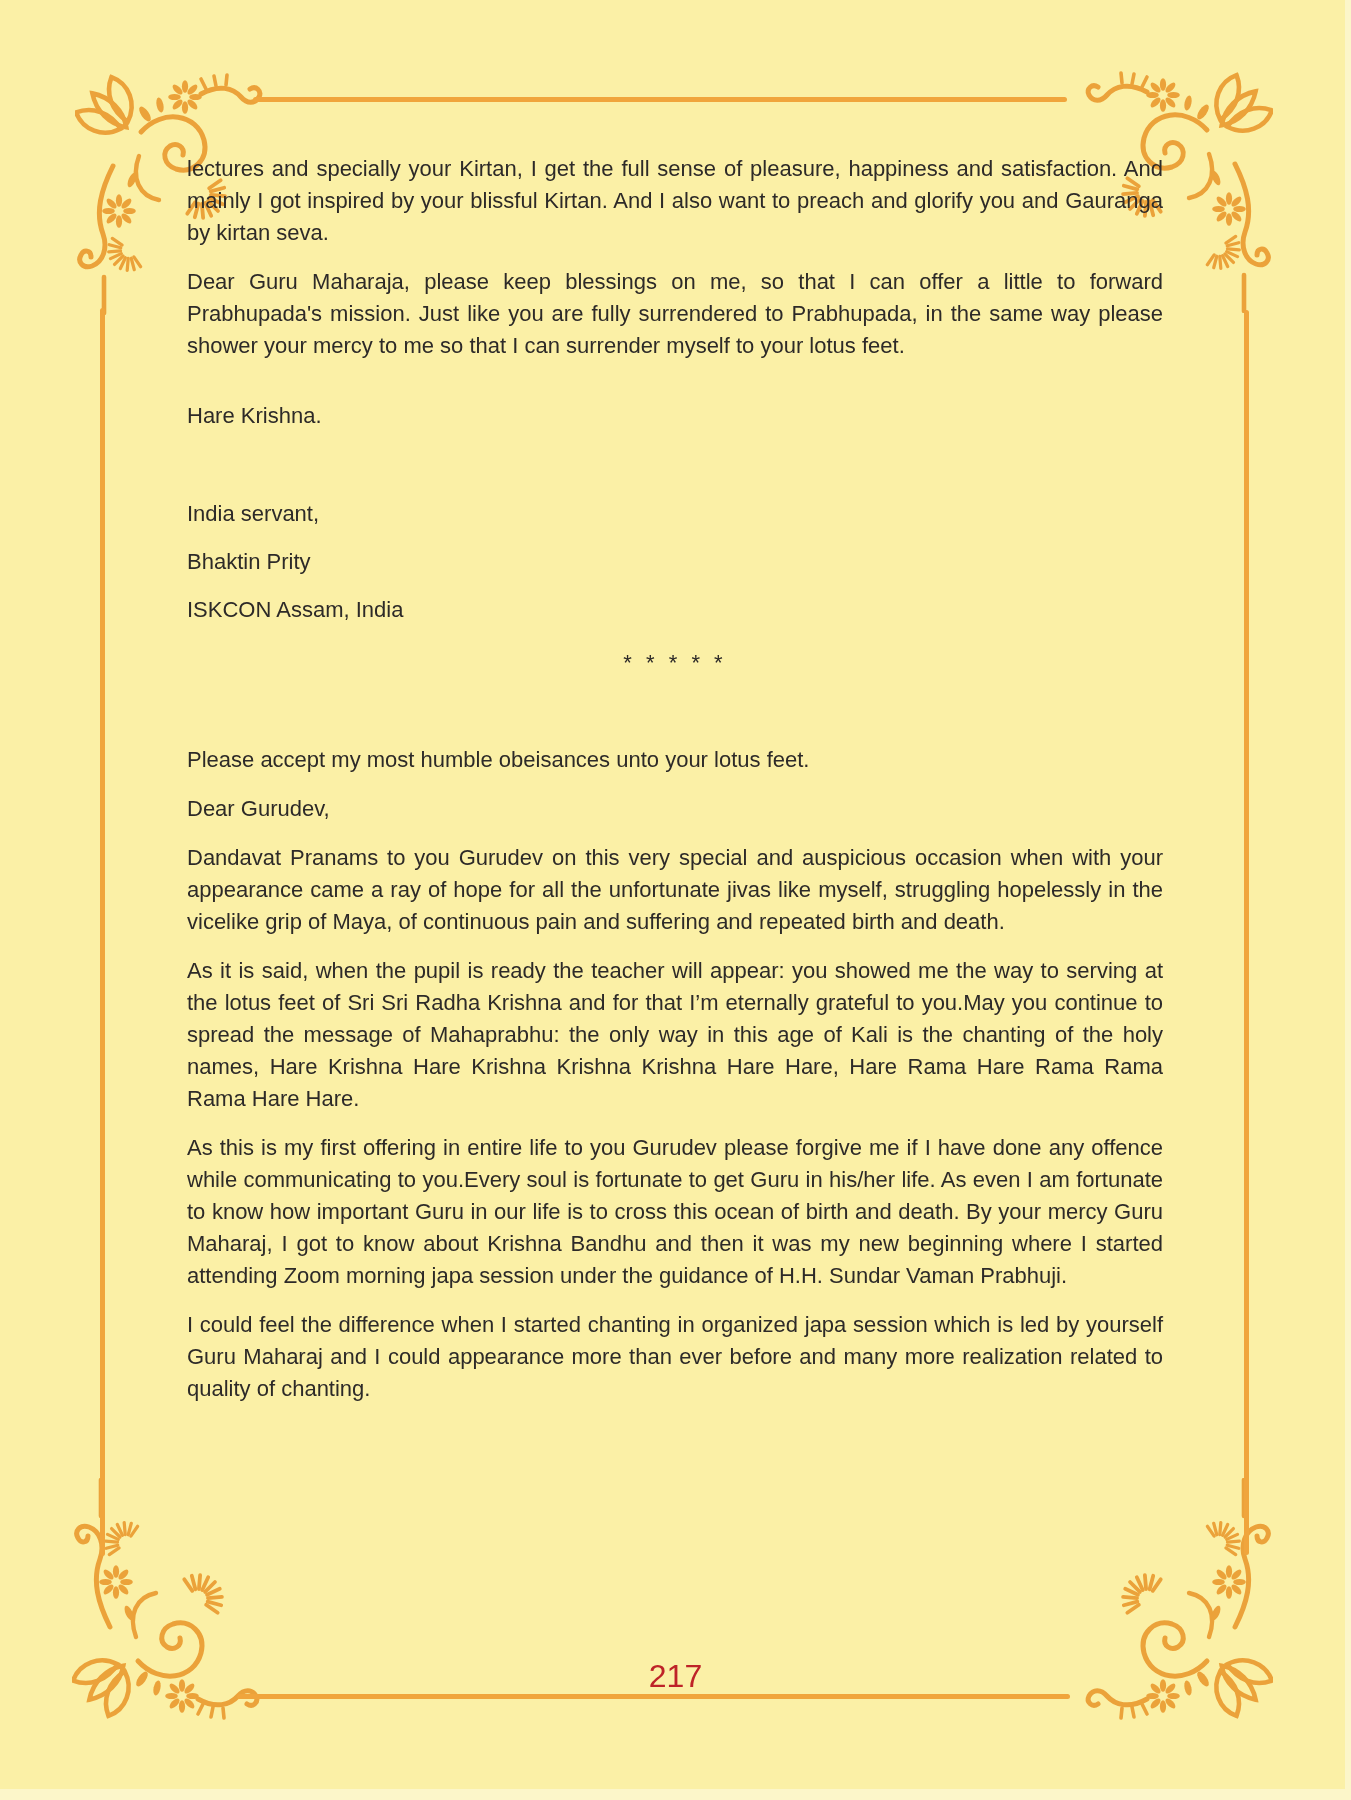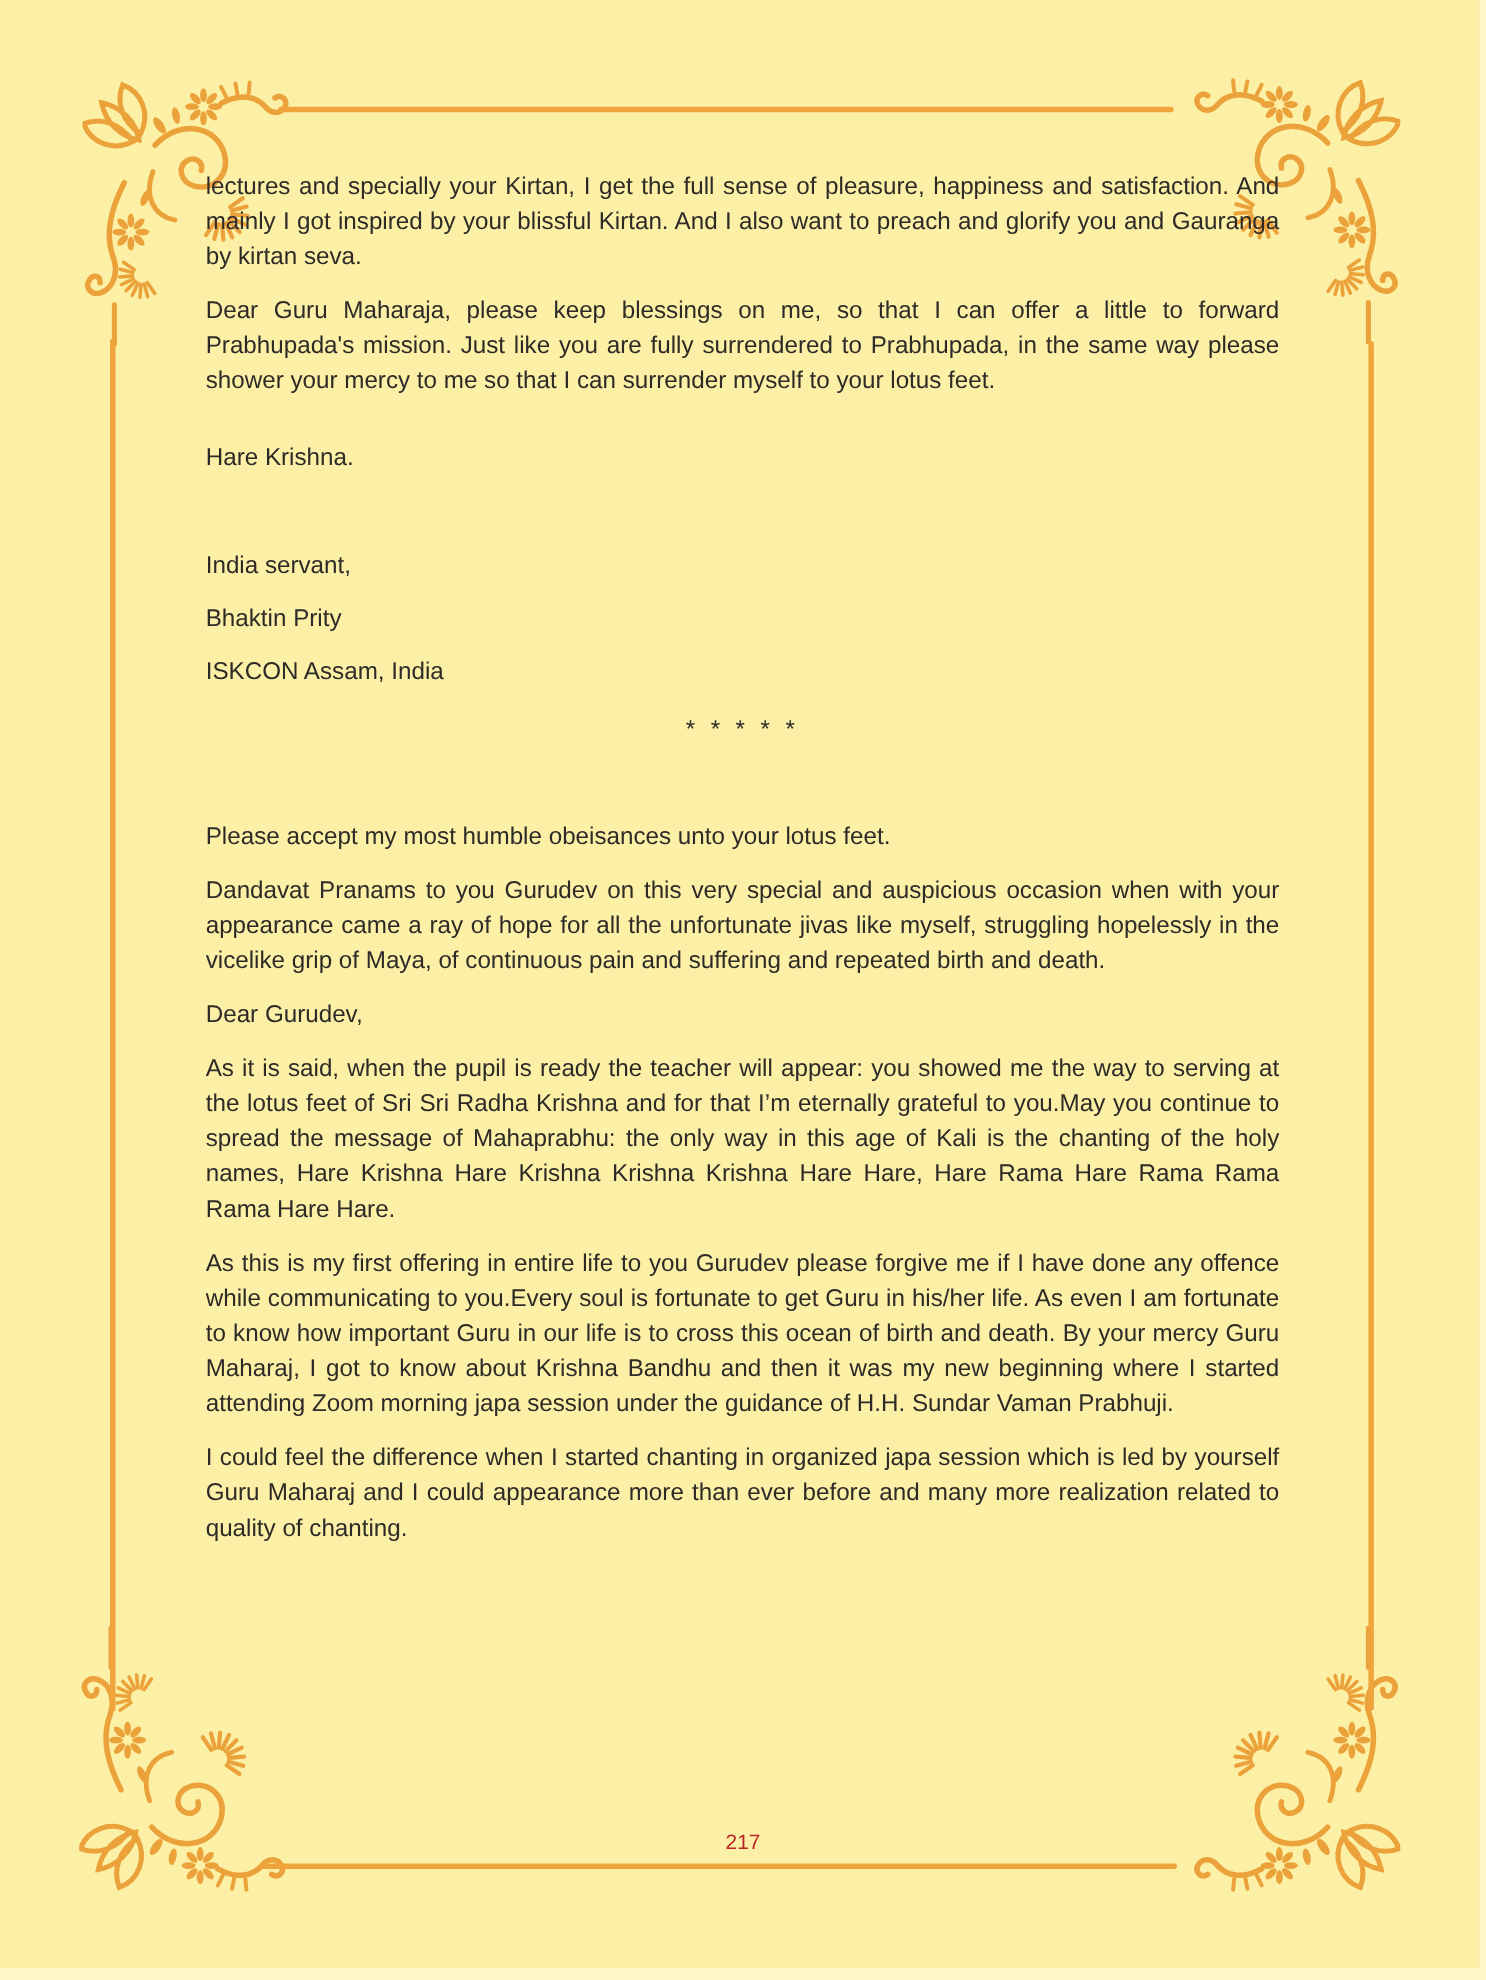--- a/index.html
+++ b/index.html
@@ -32,21 +32,21 @@
   }
   .content p{margin:0 0 17px 0;}
   .content p.closing{margin-bottom:66px;margin-top:38px;}
   .content p.sig{margin-bottom:16px;}
   .content p.sep{text-align:center;margin-bottom:70px;}
   .sep-inner{display:inline-block;transform:translateY(5px);letter-spacing:4px;}
   .content p.glories{margin-bottom:69px;}
 
   .pagenum{
     position:absolute;left:0;top:1661px;width:1351px;
-    text-align:center;font-size:19px;line-height:30px;
+    text-align:center;font-size:32px;line-height:30px;
     color:var(--page_number,#BE2328);
   }
 </style>
 </head>
 <body>
 
 <svg width="0" height="0" style="position:absolute" aria-hidden="true">
   <defs>
     <g id="daisy">
       <g fill="var(--ornament,#EBA23A)" stroke="none">
@@ -126,22 +126,22 @@
 
   <div class="content">
     <p>lectures and specially your Kirtan, I get the full sense of pleasure, happiness and satisfaction. And mainly I got inspired by your blissful Kirtan. And I also want to preach and glorify you and Gauranga by kirtan seva.</p>
     <p>Dear Guru Maharaja, please keep blessings on me, so that I can offer a little to forward Prabhupada's mission. Just like you are fully surrendered to Prabhupada, in the same way please shower your mercy to me so that I can surrender myself to your lotus feet.</p>
     <p class="closing">Hare Krishna.</p>
     <p class="sig">India servant,</p>
     <p class="sig">Bhaktin Prity</p>
     <p class="sig">ISKCON Assam, India</p>
     <p class="sep"><span class="sep-inner">* * * * *</span></p>
     <p>Please accept my most humble obeisances unto your lotus feet.</p>
+    <p>Dear Gurudev,</p>
     <p>Dandavat Pranams to you Gurudev on this very special and auspicious occasion when with your appearance came a ray of hope for all the unfortunate jivas like myself, struggling hopelessly in the vicelike grip of Maya, of continuous pain and suffering and repeated birth and death.</p>
-    <p>Dear Gurudev,</p>
     <p>As it is said, when the pupil is ready the teacher will appear: you showed me the way to serving at the lotus feet of Sri Sri Radha Krishna and for that I’m eternally grateful to you.May you continue to spread the message of Mahaprabhu: the only way in this age of Kali is the chanting of the holy names, Hare Krishna Hare Krishna Krishna Krishna Hare Hare, Hare Rama Hare Rama Rama Rama Hare Hare.</p>
     <p>As this is my first offering in entire life to you Gurudev please forgive me if I have done any offence while communicating to you.Every soul is fortunate to get Guru in his/her life. As even I am fortunate to know how important Guru in our life is to cross this ocean of birth and death. By your mercy Guru Maharaj, I got to know about Krishna Bandhu and then it was my new beginning where I started attending Zoom morning japa session under the guidance of H.H. Sundar Vaman Prabhuji.</p>
     <p>I could feel the difference when I started chanting in organized japa session which is led by yourself Guru Maharaj and I could appearance more than ever before and many more realization related to quality of chanting.</p>
   </div>
 
   <div class="pagenum">217</div>
 
 </div>
 
 </body></html>

